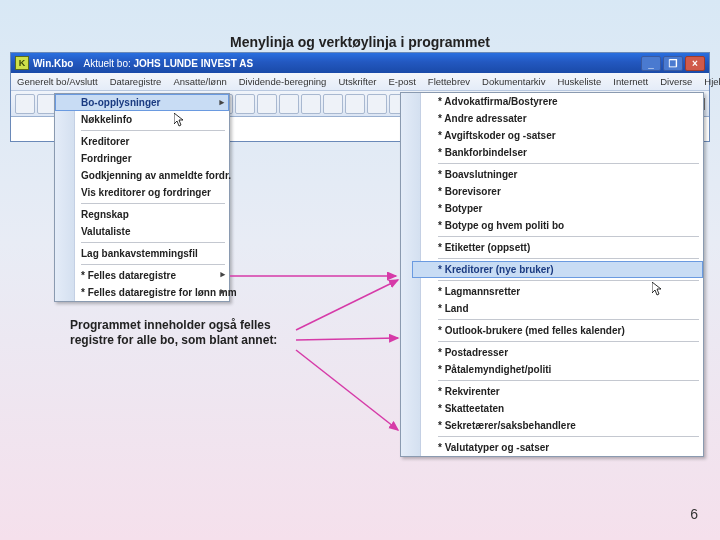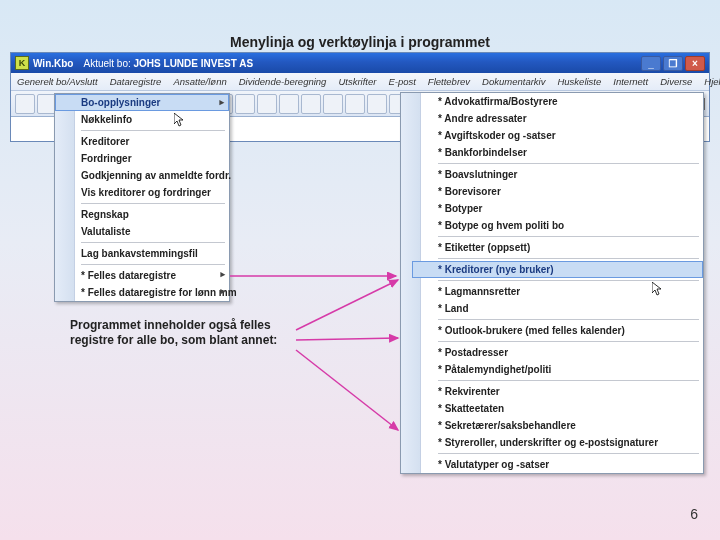--- a/index.html
+++ b/index.html
@@ -69,21 +69,21 @@
     background: linear-gradient(to bottom, #f4f6fb, #e4ecf8);
     border-bottom: 1px solid #b8c8e0;
     display: flex;
     align-items: center;
     padding: 0 4px;
     font-size: 9.5px;
     color: #333;
     gap: 8px;
     white-space: nowrap;
   }
-  .menubar span { padding: 1px 2px; font-style: italic; }
+  .menubar span { padding: 1px 2px; }
   .toolbar {
     height: 26px;
     background: linear-gradient(to bottom, #f0f4fa, #dce6f4);
     border-bottom: 1px solid #9ab0d0;
     display: flex;
     align-items: center;
     padding: 0 4px;
     gap: 2px;
   }
   .toolbar .tbtn {
@@ -297,21 +297,20 @@
     <div class="mi">* Land</div>
     <div class="sep"></div>
     <div class="mi">* Outlook-brukere (med felles kalender)</div>
     <div class="sep"></div>
     <div class="mi">* Postadresser</div>
     <div class="mi">* Påtalemyndighet/politi</div>
     <div class="sep"></div>
     <div class="mi">* Rekvirenter</div>
     <div class="mi">* Skatteetaten</div>
     <div class="mi">* Sekretærer/saksbehandlere</div>
-    <div class="mi">* Styreroller, underskrifter og e-postsignaturer</div>
     <div class="sep"></div>
     <div class="mi">* Valutatyper og -satser</div>
   </div>
 </div>
 
 <div class="cursor" style="top:113px; left:174px;">
   <svg viewBox="0 0 12 14">
       <path d="M0 0 L0 11 L3 8 L5 13 L7 12 L5 7 L9 7 Z" fill="#fff" stroke="#000" stroke-width="0.8"></path>
     </svg>
 </div>

